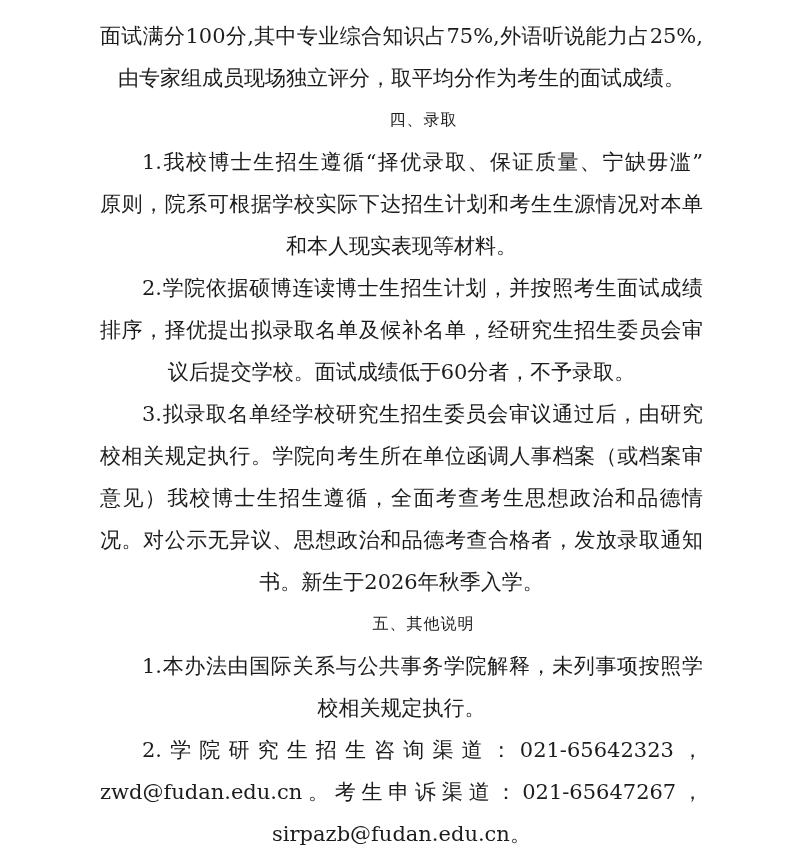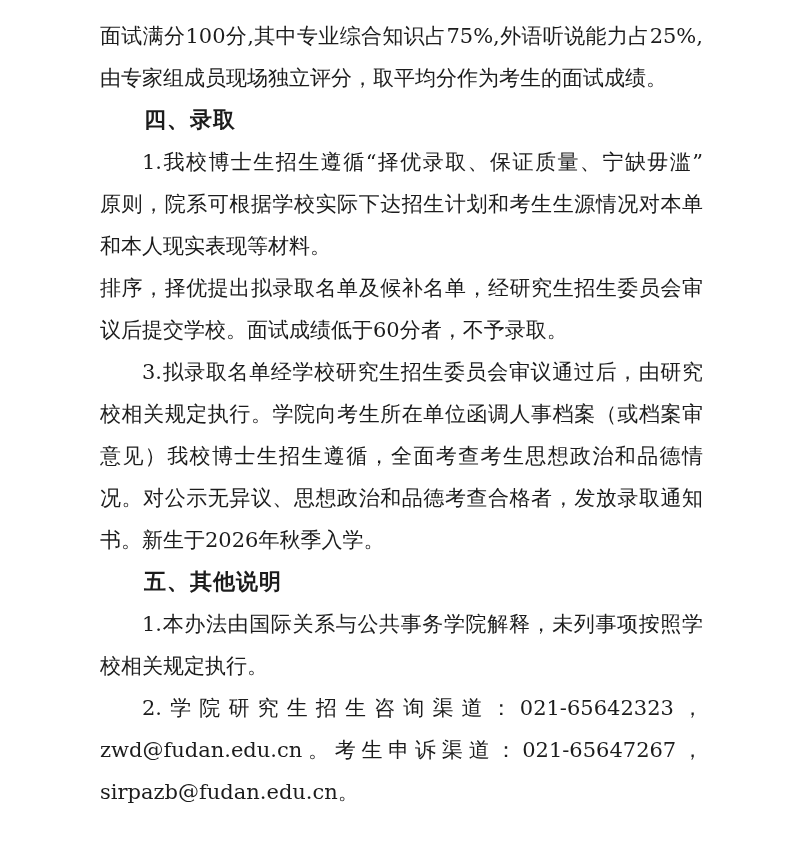--- a/index.html
+++ b/index.html
@@ -16,50 +16,51 @@
     width: 800px;
     padding: 15px 97px 0 100px;
     color: #1c1c1c;
     font-family: "DejaVu Serif", "Liberation Serif", serif;
     font-size: 21px;
     line-height: 42px;
   }
   .ln {
     height: 42px;
     overflow: hidden;
-    text-align: left;
+    text-align: center;
   }
   
   .j {
     text-align: justify;
     text-align-last: justify;
     text-justify: inter-character;
   }
   
   .ind { text-indent: 42px; }
   
   .hd {
     font-family: "DejaVu Sans", "Liberation Sans", sans-serif;
-    font-weight: 700;
-    font-size: 22px;
+    font-weight: 400;
+    font-size: 16px;
     text-indent: 44px;
     letter-spacing: 1px;
   }
 </style>
 </head>
 <body>
 
 <div class="page">
   <div class="text-block">
     <div class="ln j">面试满分100分,其中专业综合知识占75%,外语听说能力占25%,</div>
     <div class="ln">由专家组成员现场独立评分，取平均分作为考生的面试成绩。</div>
     <div class="ln hd">四、录取</div>
     <div class="ln j ind">1.我校博士生招生遵循“择优录取、保证质量、宁缺毋滥”</div>
     <div class="ln j">原则，院系可根据学校实际下达招生计划和考生生源情况对本单</div>
     <div class="ln">和本人现实表现等材料。</div>
+    <div class="ln j ind">2.学院依据硕博连读博士生招生计划，并按照考生面试成绩</div>
     <div class="ln j">排序，择优提出拟录取名单及候补名单，经研究生招生委员会审</div>
     <div class="ln">议后提交学校。面试成绩低于60分者，不予录取。</div>
     <div class="ln j ind">3.拟录取名单经学校研究生招生委员会审议通过后，由研究</div>
     <div class="ln j">校相关规定执行。学院向考生所在单位函调人事档案（或档案审查</div>
     <div class="ln j">意见）我校博士生招生遵循，全面考查考生思想政治和品德情</div>
     <div class="ln j">况。对公示无异议、思想政治和品德考查合格者，发放录取通知</div>
     <div class="ln">书。新生于2026年秋季入学。</div>
     <div class="ln hd">五、其他说明</div>
     <div class="ln j ind">1.本办法由国际关系与公共事务学院解释，未列事项按照学</div>
     <div class="ln">校相关规定执行。</div>

